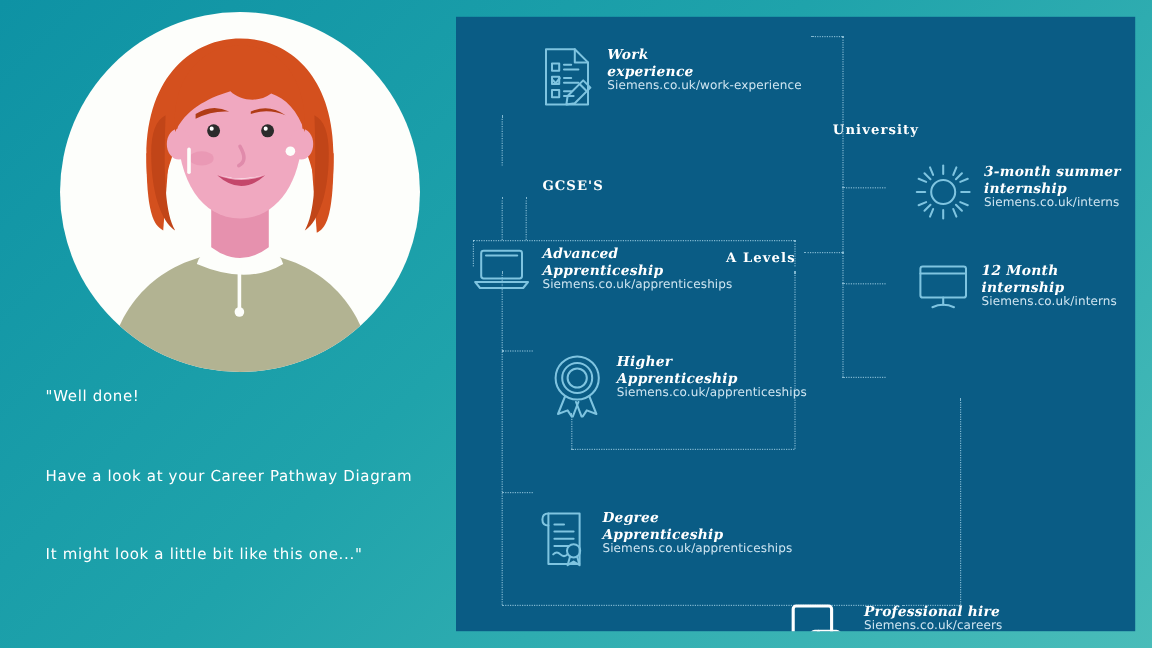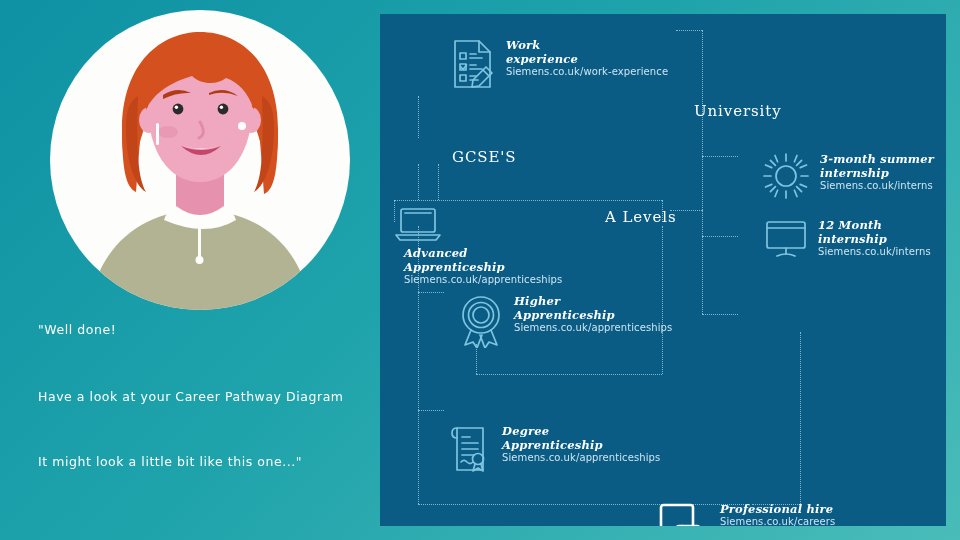--- a/index.html
+++ b/index.html
@@ -46,22 +46,22 @@
     font-size:11.5px;line-height:14px;letter-spacing:.2px;white-space:nowrap;font-style:italic;
   }
   .node .url{
     font-family:"DejaVu Sans", sans-serif;color:#CFE5F1;
     font-size:10px;line-height:10px;letter-spacing:.1px;white-space:nowrap;
     margin-top:1px;
   }
 
   
   .stage-label{
-    position:absolute;font-family:"DejaVu Serif", serif;font-weight:400;
-    color:#FFFFFF;font-size:15px;letter-spacing:.9px;white-space:nowrap;
+    position:absolute;font-family:"DejaVu Serif", serif;font-weight:700;
+    color:#FFFFFF;font-size:11px;letter-spacing:.9px;white-space:nowrap;
   }
 </style>
 </head>
 <body>
 
 <div id="stage">
 
   <div class="avatar-wrap">
     <div class="avatar-circle">
       <svg viewBox="0 0 300 300" width="300" height="300">
@@ -164,21 +164,21 @@
           <path d="M31 32 l6 6"></path>
         </g>
       </svg>
       <div class="txt">
         <div class="t1">Work</div>
         <div class="t2">experience</div>
         <div class="url">Siemens.co.uk/work-experience</div>
       </div>
     </div>
 
-    <div class="node" style="left:14px;top:190px;flex-direction:column;">
+    <div class="node" style="left:14px;top:190px;">
       <svg class="icon" width="48" height="42" viewBox="0 0 48 42">
         <g fill="none" stroke="#7FC4E0" stroke-width="1.7" stroke-linejoin="round" stroke-linecap="round">
           <rect x="7" y="5" width="34" height="23" rx="2"></rect>
           <path d="M11 9 h26"></path>
           <path d="M2 31 h44 l-4 5 H6 Z"></path>
         </g>
       </svg>
       <div class="txt">
         <div class="t1">Advanced</div>
         <div class="t2">Apprenticeship</div>
@@ -214,21 +214,21 @@
           <path d="M13 38 q3 -3 6 0 q3 3 6 0"></path>
         </g>
       </svg>
       <div class="txt">
         <div class="t1">Degree</div>
         <div class="t2">Apprenticeship</div>
         <div class="url">Siemens.co.uk/apprenticeships</div>
       </div>
     </div>
 
-    <div class="node" style="left:382px;top:122px;margin-top:16px;">
+    <div class="node" style="left:382px;top:122px;">
       <svg class="icon" width="48" height="48" viewBox="0 0 48 48">
         <g fill="none" stroke="#7FC4E0" stroke-width="1.7" stroke-linecap="round">
           <circle cx="24" cy="24" r="10"></circle>
           <g>
             <path d="M24 2 v7"></path>
               <path d="M24 39 v7"></path>
             <path d="M2 24 h7"></path>
               <path d="M39 24 h7"></path>
             <path d="M8.4 8.4 l5 5"></path>
               <path d="M34.6 34.6 l5 5"></path>

